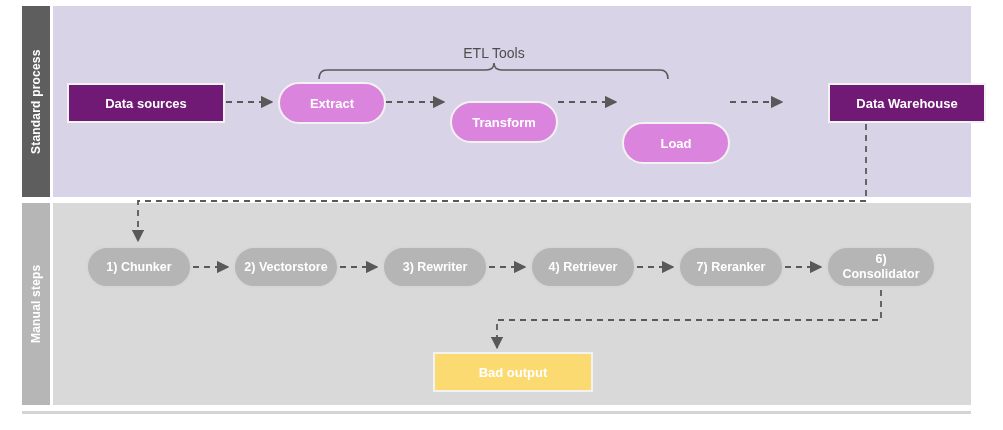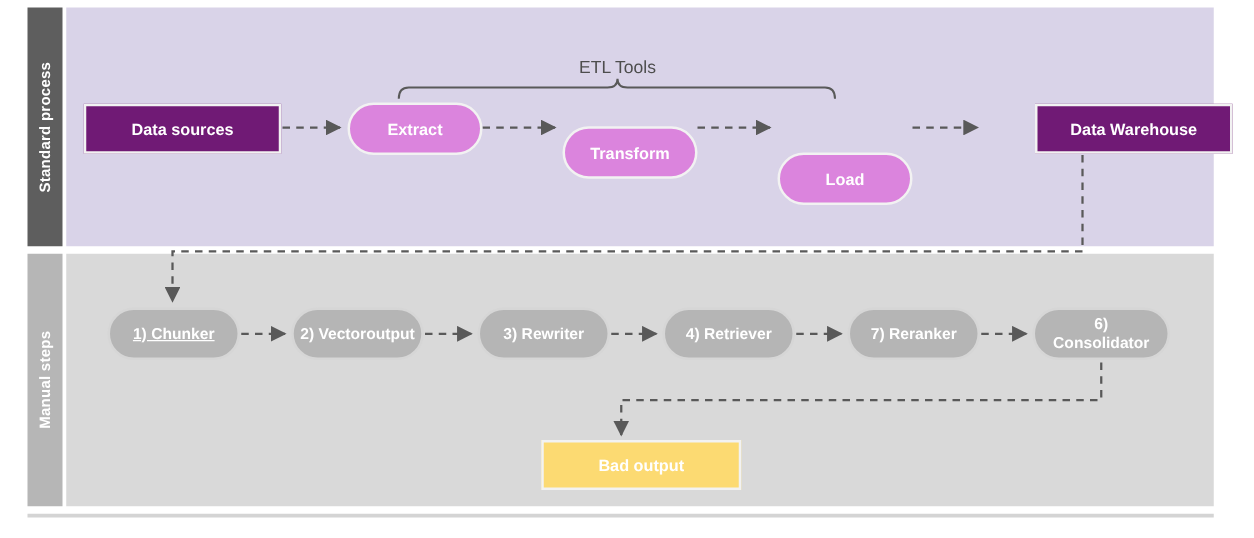--- a/index.html
+++ b/index.html
@@ -101,27 +101,27 @@
   </div>
 
   <div class="node pill purple-pill" style="left:622px;top:82px;width:108px;height:42px;margin-top:40px;">
     <span>Load</span>
   </div>
 
   <div class="node rect gray-box" style="left:788px;top:83px;width:158px;height:40px;margin-left:40px;">
     <span>Data Warehouse</span>
   </div>
 
-  <div class="node pill step-pill" style="left:86px;top:246px;width:106px;height:42px;text-decoration:underline;">
+  <div class="node pill step-pill" style="left:86px;top:246px;width:106px;height:42px;">
     <span>1) Chunker</span>
   </div>
 
   <div class="node pill step-pill" style="left:233px;top:246px;width:106px;height:42px;flex-direction:row;">
     <span>2) Vector</span>
-    <span>output</span>
+    <span>store</span>
   </div>
 
   <div class="node pill step-pill" style="left:382px;top:246px;width:106px;height:42px;">
     <span>3) Rewriter</span>
   </div>
 
   <div class="node pill step-pill" style="left:530px;top:246px;width:106px;height:42px;">
     <span>4) Retriever</span>
   </div>
 

